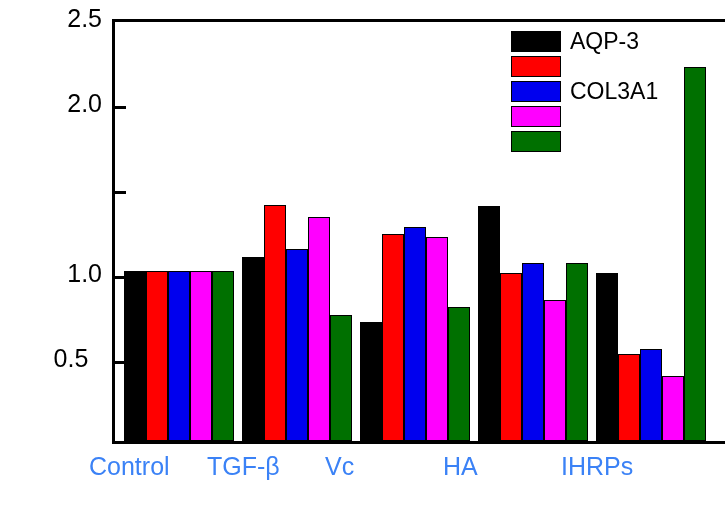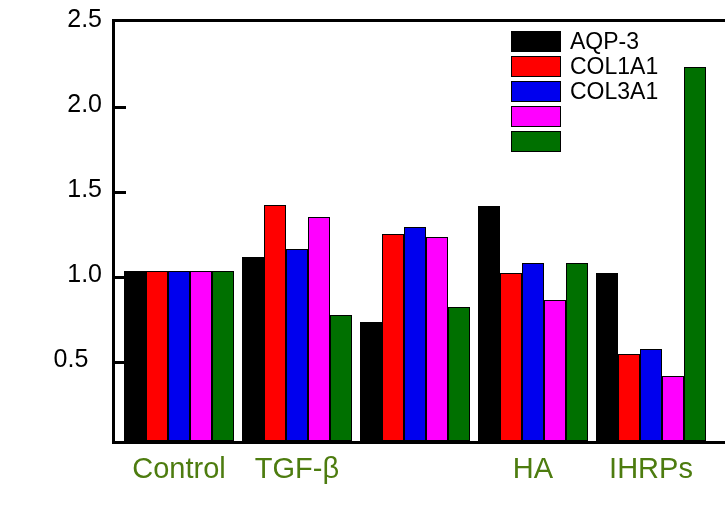--- a/index.html
+++ b/index.html
@@ -99,23 +99,23 @@
     width: 22px;
     border: 1.5px solid #000000;
     box-sizing: border-box;
     margin-right: 0px;
   }
 
   
   .xtick-label {
     position: absolute;
     top: 452px;
-    font-size: 29px;
-    color: #4d7c0f;
-    text-align: center;
+    font-size: 25px;
+    color: #3b82f6;
+    text-align: left;
     white-space: nowrap;
   }
 
   
   #legend {
     position: absolute;
     left: 487px;
     top: 29px;
     display: flex;
     flex-direction: column;
@@ -142,21 +142,20 @@
 </head>
 <body>
 
 <div id="figure">
 
   <div id="ylabel">Relative quantification</div>
 
   <div id="ytick-labels">
       <div class="ytick-label" style="top: 6px;">2.5</div>
       <div class="ytick-label" style="top: 91px;">2.0</div>
-      <div class="ytick-label" style="top: 176px;">1.5</div>
       <div class="ytick-label" style="top: 261px; text-align: right;">1.0</div>
       <div class="ytick-label" style="top: 346px; text-align: center;">0.5</div>
     </div>
 
   <div id="plot-frame">
       <div class="ytick-mark" style="top: 83.5px;"></div>
       <div class="ytick-mark" style="top: 168.5px;"></div>
       <div class="ytick-mark" style="top: 253.5px;"></div>
       <div class="ytick-mark" style="top: 338.5px;"></div>
     </div>
@@ -199,31 +198,31 @@
       </div>
     </div>
 
   <div id="legend">
       <div class="legend-row">
         <span class="legend-swatch" style="background: rgb(0, 0, 0);"></span>
         <span class="legend-text">AQP-3</span>
       </div>
       <div class="legend-row">
         <span class="legend-swatch" style="background: rgb(255, 0, 0);"></span>
-        <span class="legend-text">COL1A1</span>
       </div>
       <div class="legend-row">
         <span class="legend-swatch" style="background: rgb(0, 0, 238);"></span>
         <span class="legend-text">COL3A1</span>
       </div>
       <div class="legend-row">
         <span class="legend-swatch" style="background: rgb(255, 0, 255);"></span>
       </div>
       <div class="legend-row">
         <span class="legend-swatch" style="background: rgb(0, 112, 0);"></span>
       </div>
     </div>
 
 <div class="xtick-label" style="left: 65px; width: 180px;">Control</div>
     <div class="xtick-label" style="left: 183px; width: 180px;">TGF-β</div>
+    <div class="xtick-label" style="left: 301px; width: 180px;">Vc</div>
     <div class="xtick-label" style="left: 537px; width: 180px;">IHRPs</div>
     <div class="xtick-label" style="left: 419px; width: 180px;">HA</div>
   </div>
 
 </body></html>

